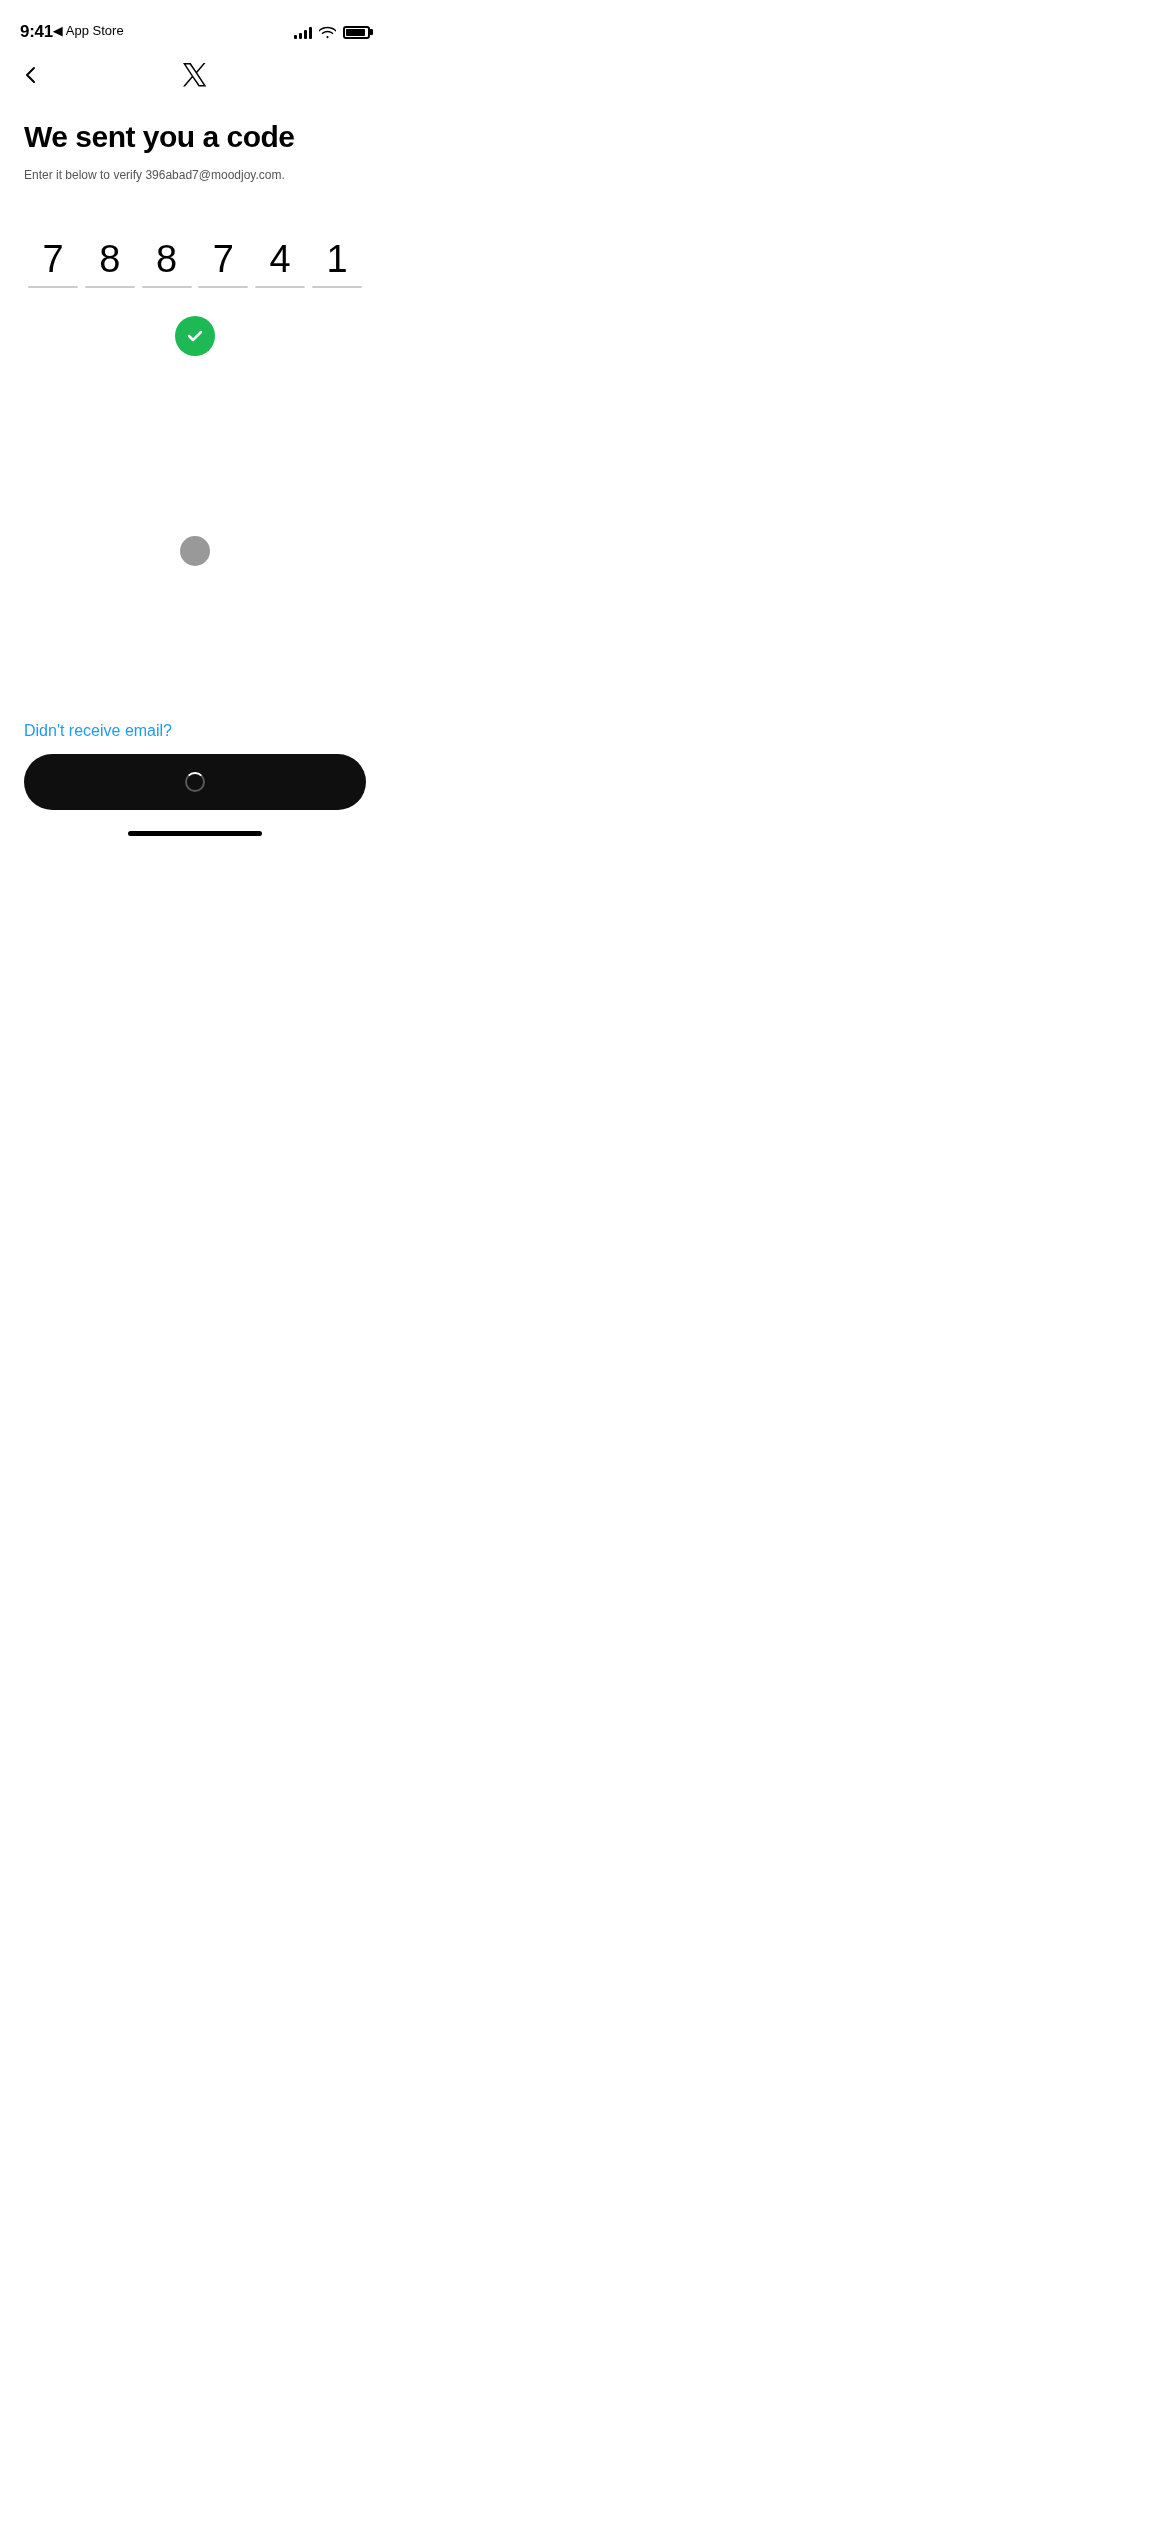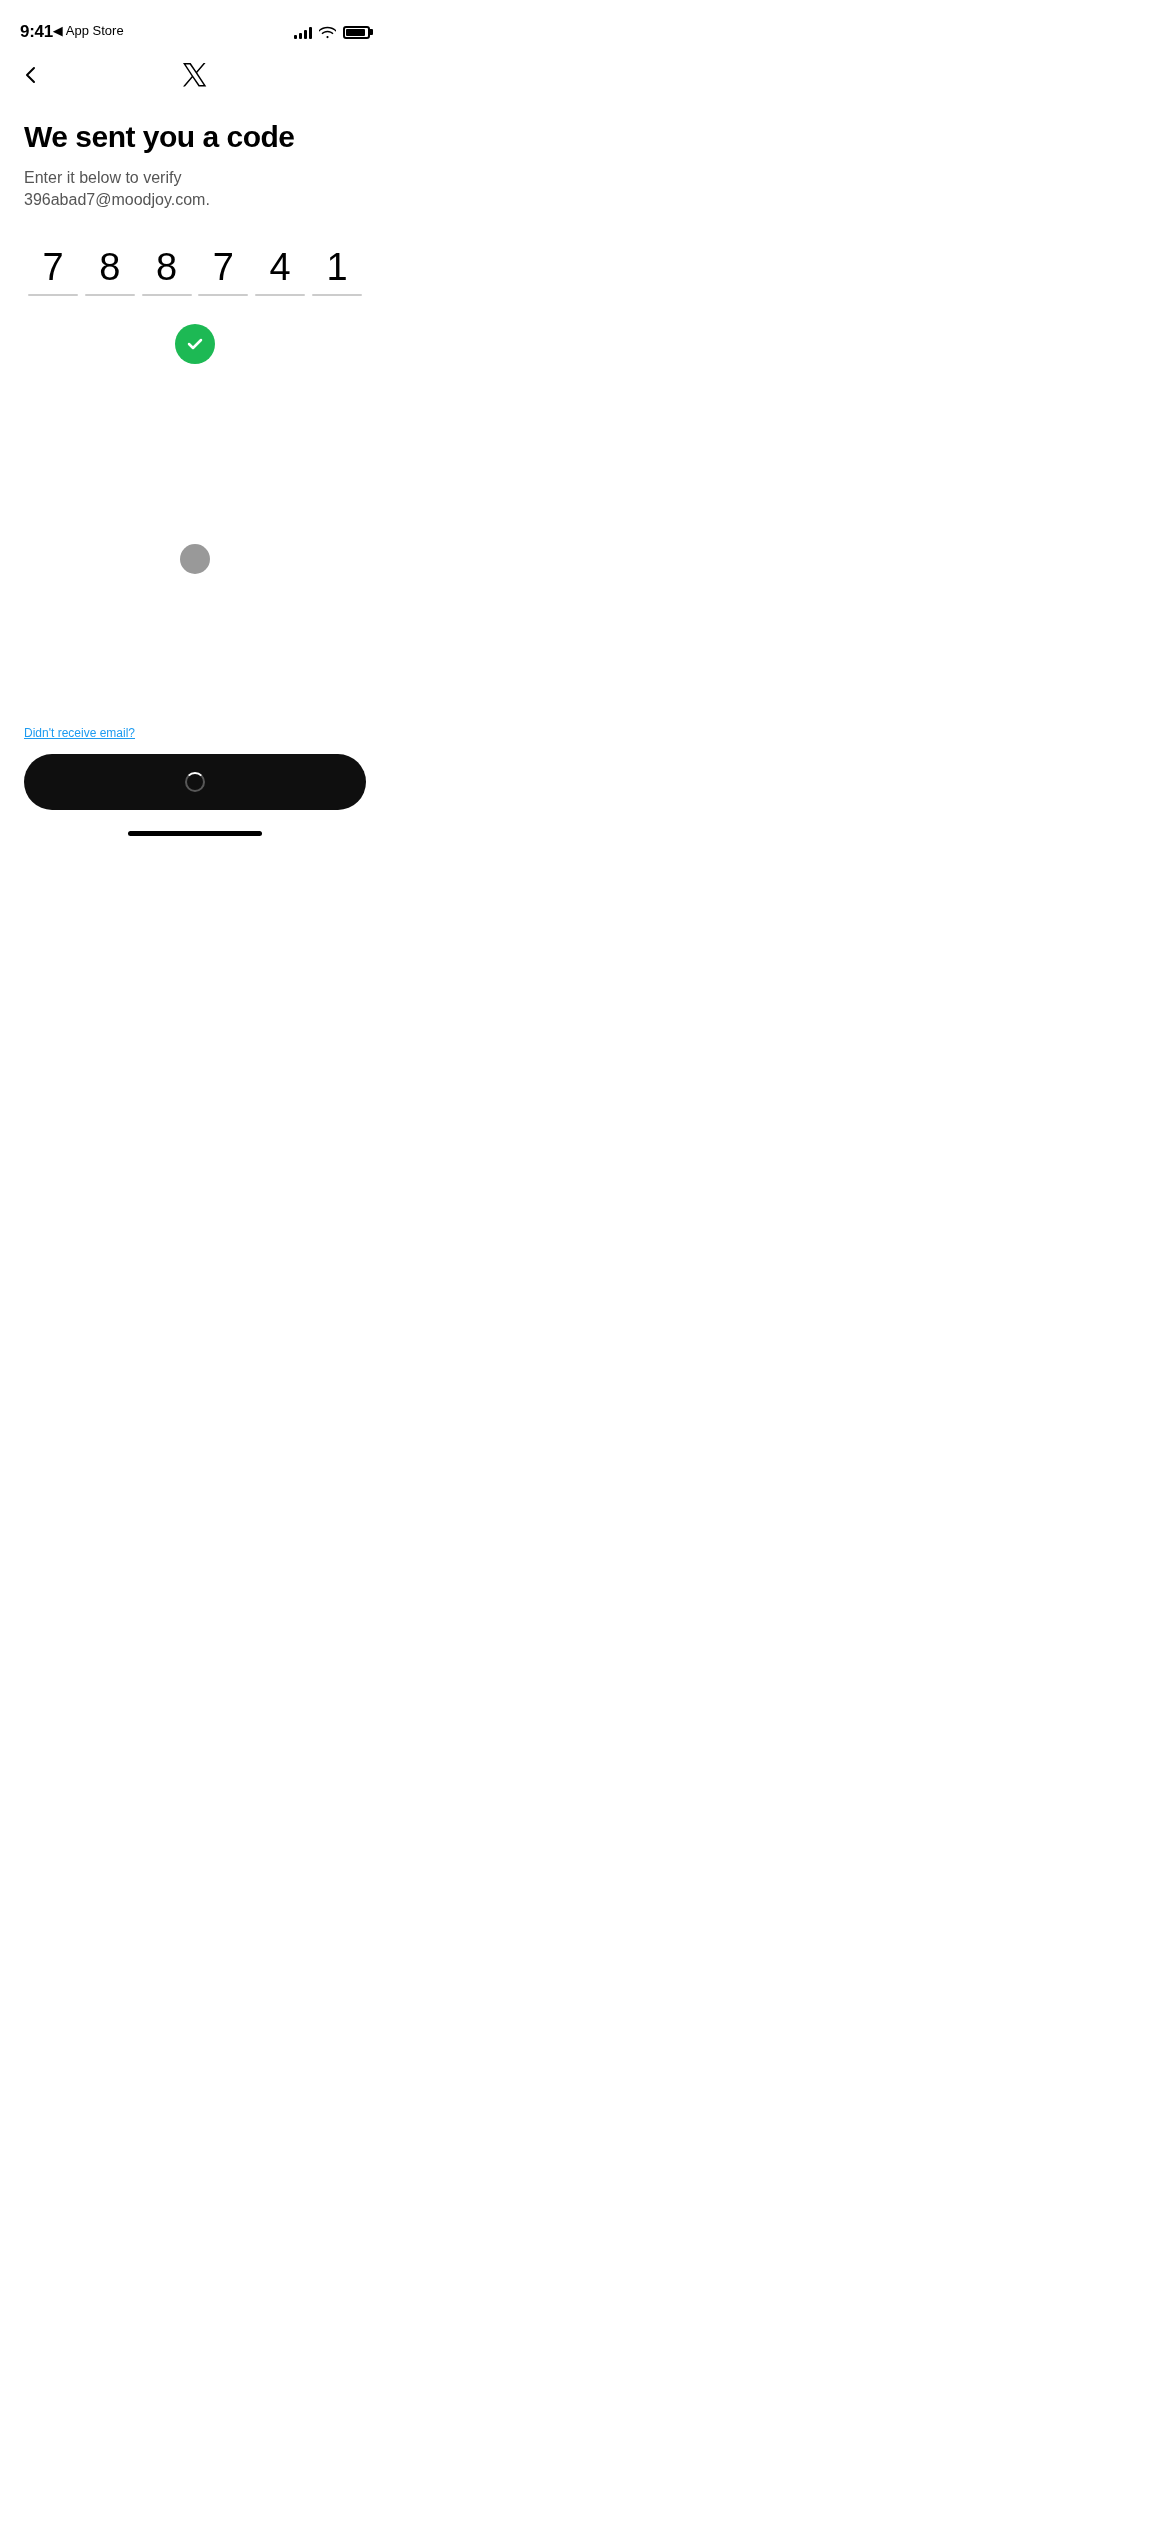--- a/index.html
+++ b/index.html
@@ -134,24 +134,24 @@
     .heading {
       font-size: 30px;
       font-weight: 800;
       color: #000;
       letter-spacing: -0.5px;
       margin-bottom: 14px;
       line-height: 1.1;
     }
 
     .subtext {
-      font-size: 16px;
+      font-size: 12px;
       color: #555;
       line-height: 1.4;
-      margin-bottom: 36px;
+      margin-bottom: 56px;
     }
 
     
     .code-row {
       display: flex;
       justify-content: space-between;
       align-items: flex-end;
       margin-bottom: 0;
       padding: 0 4px;
     }
@@ -208,24 +208,23 @@
     .bottom-area {
       position: absolute;
       bottom: 0;
       left: 0;
       right: 0;
       padding: 0 24px 34px 24px;
     }
 
     .didnt-receive {
       color: #1d9bf0;
-      font-size: 12px;
+      font-size: 16px;
       margin-bottom: 14px;
       cursor: pointer;
-      text-decoration: underline;
     }
 
     .next-btn {
       width: 100%;
       height: 56px;
       background: #0f0f0f;
       border-radius: 28px;
       display: flex;
       align-items: center;
       justify-content: center;

